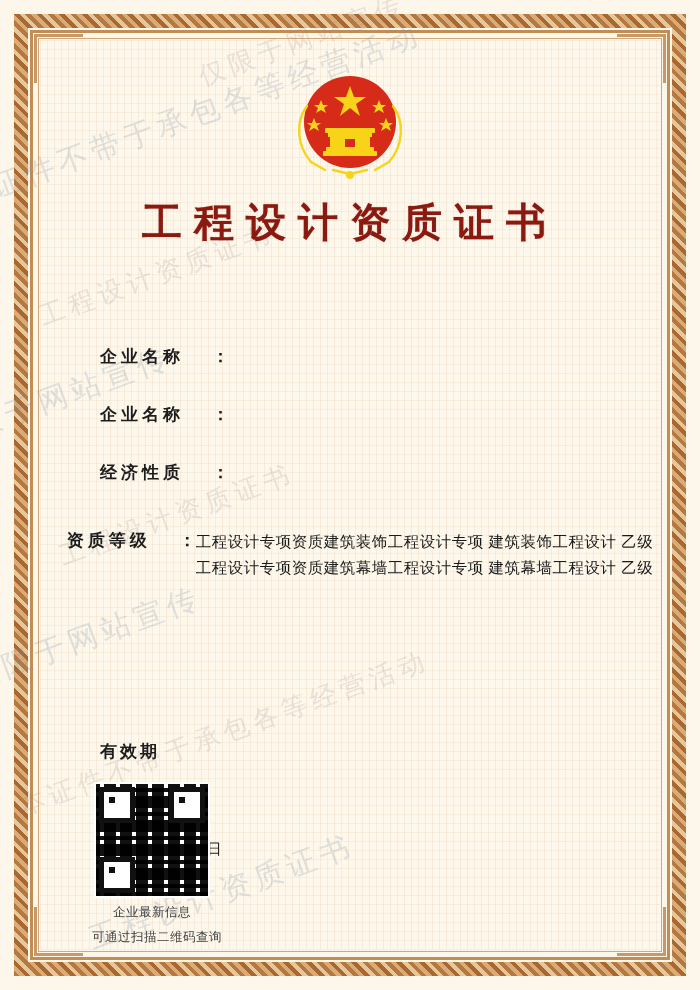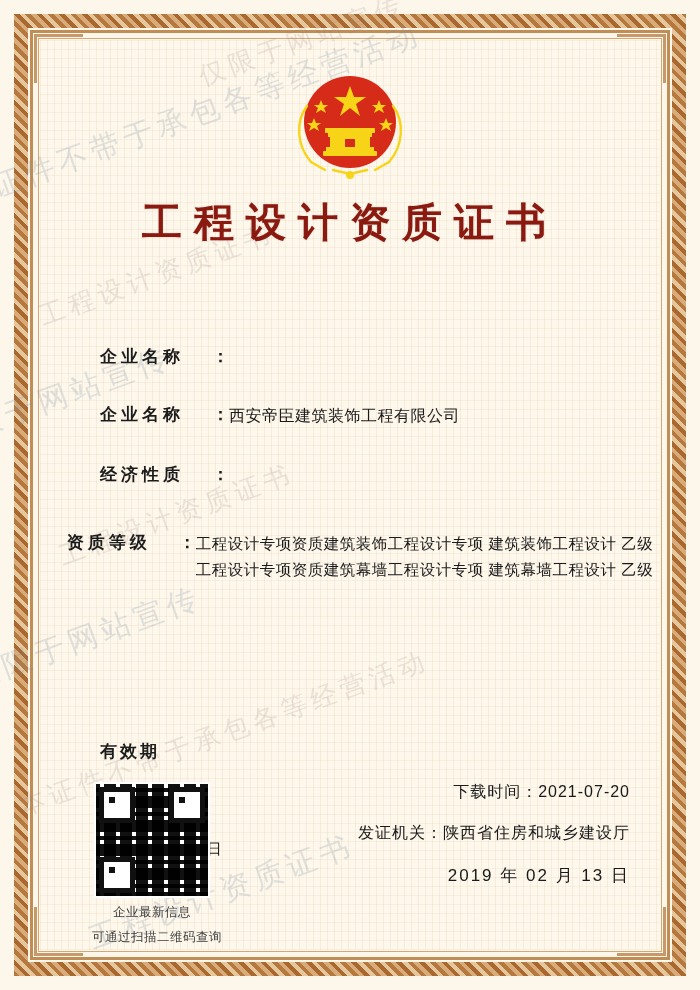--- a/index.html
+++ b/index.html
@@ -313,21 +313,20 @@
   <div class="fields">
 
     <div class="field-row">
       <div class="field-label">企业名称</div>
       <div class="field-colon">：</div>
     </div>
 
     <div class="field-row">
       <div class="field-label">企业名称</div>
       <div class="field-colon">：</div>
-      <div class="field-value">西安帝臣建筑装饰工程有限公司</div>
     </div>
 
     <div class="field-row">
       <div class="field-label">经济性质</div>
       <div class="field-colon">：</div>
     </div>
 
     <div class="field-row" style="margin-top:44px;justify-content:center;">
       <div class="field-label">资质等级</div>
       <div class="field-colon">：</div>
@@ -338,29 +337,20 @@
     </div>
 
   </div>
 
   <div class="validity">
     <div class="field-label">有效期</div>
     <div class="field-colon">：</div>
     <div class="field-value">2022年02月13日</div>
   </div>
 
-  <div class="bottom-right">
-    <div class="br-line">
-      <span>下载时间</span><span>：</span><span>2021-07-20</span>
-    </div>
-    <div class="br-line">
-      <span>发证机关</span><span>：</span><span>陕西省住房和城乡建设厅</span>
-    </div>
-    <div class="br-line date">2019 年 02 月 13 日</div>
-  </div>
 
   <div class="qr-block">
     <div class="qr-code">
       <span class="qr-eye tl"></span>
       <span class="qr-eye tr"></span>
       <span class="qr-eye bl"></span>
     </div>
     <div class="qr-caption">企业最新信息</div>
     <div class="qr-caption" style="margin-top:8px;">可通过扫描二维码查询</div>
   </div>

